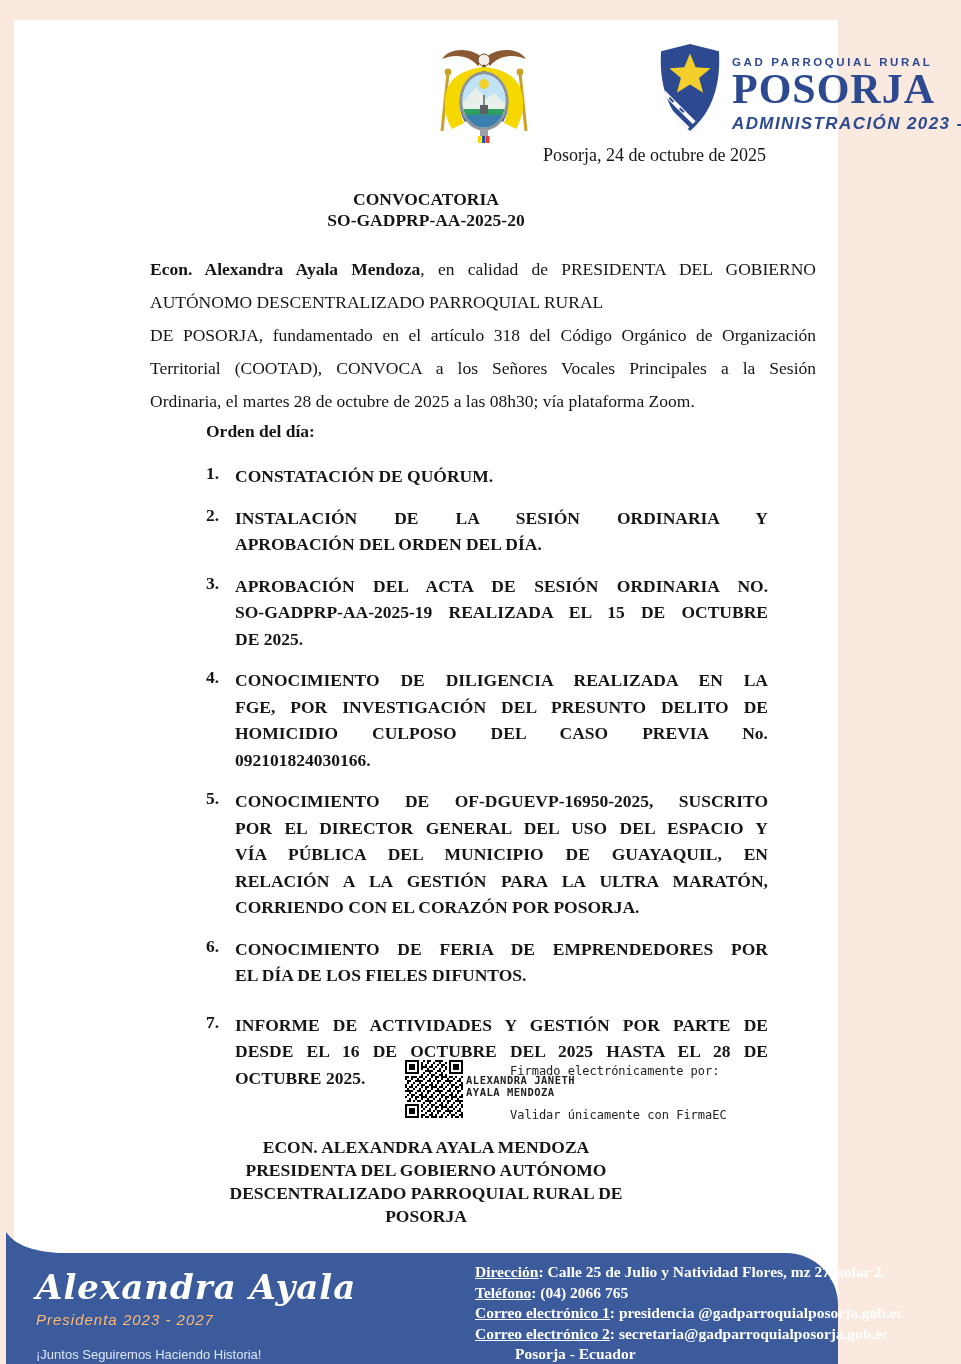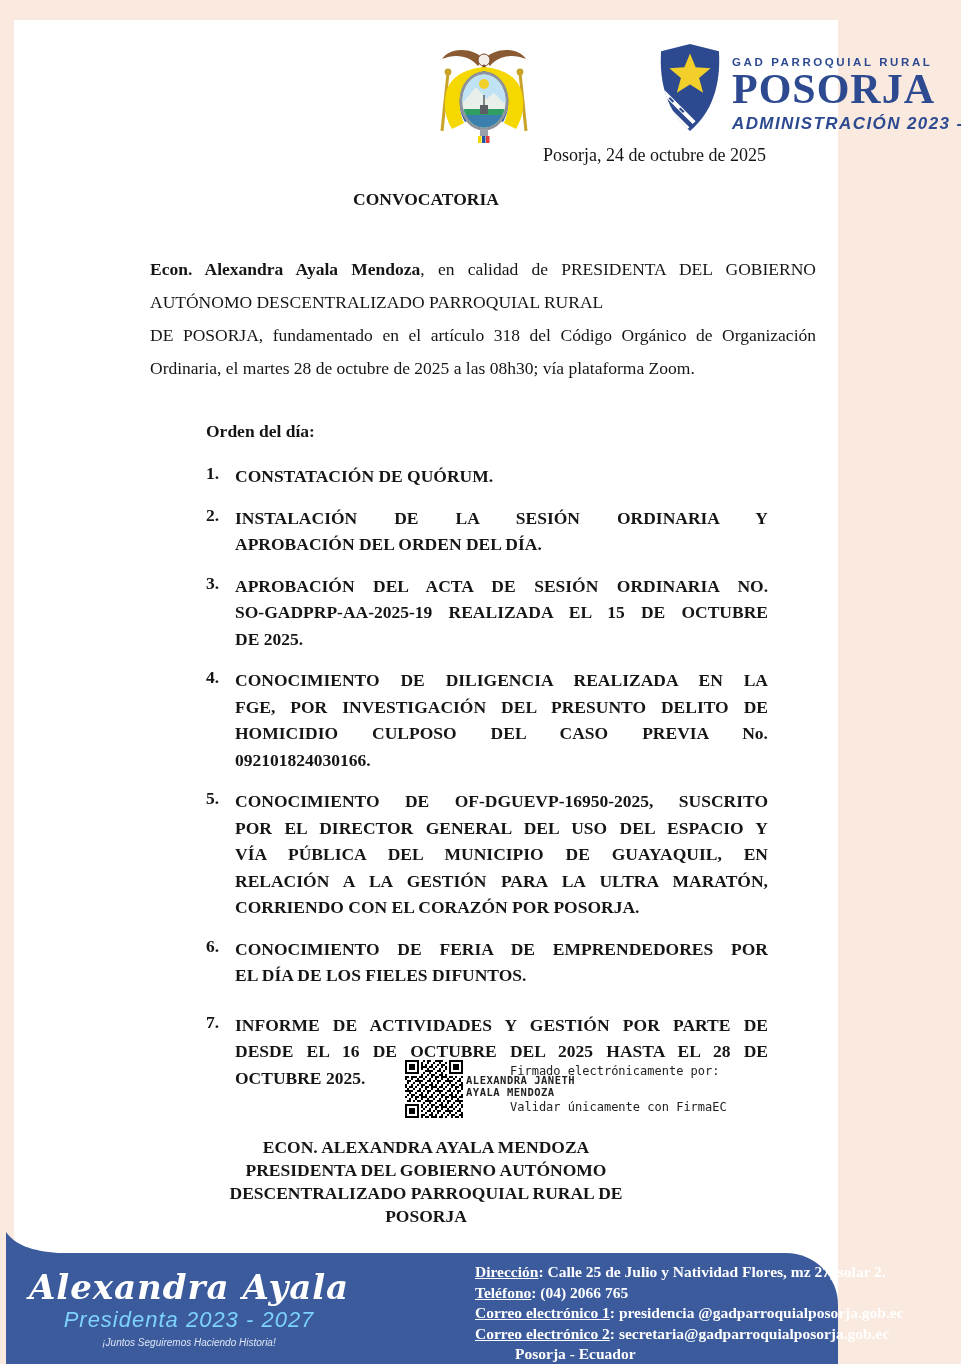--- a/index.html
+++ b/index.html
@@ -45,42 +45,42 @@
   .agenda-item.extra-gap{margin-top:23px;}
   .num{width:29px;flex:none;}
   .lines{width:533px;}
   .lines .line{line-height:26.5px;}
   
   .qr-block{position:absolute;left:391px;top:1038px;display:flex;}
   .qr-svg{width:58px;height:62px;flex:none;}
   .qr-text{padding-left:3px;padding-top:9px;font-family:"DejaVu Sans Mono",monospace;color:#222;}
   .qr-small{font-size:12px;line-height:8px;padding-left:44px;}
   .qr-name{font-size:10.5px;line-height:11.5px;font-weight:bold;letter-spacing:0.5px;}
-  .qr-small.last{margin-top:5px;}
+  .qr-small.last{margin-top:13px;}
   
   .sig-block{position:absolute;left:0;top:1116px;width:100%;}
   .sig-line{text-align:center;font-weight:bold;font-size:17.5px;line-height:23px;}
   
   .footer{
     position:absolute;left:-8px;right:0;bottom:0;height:111px;
     background:#3b5b9c;border-top-right-radius:52px;
   }
   .curl{position:absolute;left:0;top:-21px;width:52px;height:21px;}
-  .footer-left{position:absolute;left:18px;top:14px;width:330px;text-align:center;color:#ffffff;}
+  .footer-left{position:absolute;left:30px;top:14px;width:330px;color:#ffffff;}
   .script-name{
     font-family:"DejaVu Serif",serif;font-style:italic;font-weight:bold;
     font-size:34px;line-height:40px;letter-spacing:1px;
   }
   .role{
     font-family:"Liberation Sans",sans-serif;font-style:italic;
-    font-size:22px;line-height:26px;letter-spacing:1px;color:#7dd3fc;
+    font-size:15px;line-height:26px;letter-spacing:1px;color:#fdba74;
   }
   .slogan{
-    font-family:"Liberation Sans",sans-serif;font-style:italic;
-    font-size:10px;line-height:16px;color:#dde5f6;margin-top:2px;
+    font-family:"Liberation Sans",sans-serif;
+    font-size:13px;line-height:16px;color:#dde5f6;margin-top:14px;
   }
   .footer-right{position:absolute;left:469px;top:9px;width:440px;color:#ffffff;}
   .contact-line{font-size:15.5px;font-weight:bold;line-height:20.5px;white-space:nowrap;}
   .contact-label{text-decoration:underline;}
   .location-line{font-size:15.5px;font-weight:bold;line-height:20.5px;text-align:left;padding-left:40px;}
 </style>
 </head>
 <body>
 
 <div class="page">
@@ -142,26 +142,28 @@
       <div class="logo-top">GAD PARROQUIAL RURAL</div>
       <div class="logo-name">POSORJA</div>
       <div class="logo-admin">ADMINISTRACIÓN 2023 - 2027</div>
     </div>
   </div>
 
   <div class="dateline">Posorja, 24 de octubre de 2025</div>
 
   <div class="title-block">
     <div class="title-line">CONVOCATORIA</div>
+    <div class="title-line">SO-GADPRP-AA-2025-20</div>
   </div>
 
   <div class="intro" id="intro">
       <div class="intro-line jl"><b>Econ. Alexandra Ayala Mendoza</b>, en calidad de PRESIDENTA DEL GOBIERNO</div>
       <div class="intro-line">AUTÓNOMO DESCENTRALIZADO PARROQUIAL RURAL</div>
       <div class="intro-line jl">DE POSORJA, fundamentado en el artículo 318 del Código Orgánico de Organización</div>
+      <div class="intro-line jl">Territorial (COOTAD), CONVOCA a los Señores Vocales Principales a la Sesión</div>
       <div class="intro-line">Ordinaria, el martes 28 de octubre de 2025 a las 08h30; vía plataforma Zoom.</div>
     </div>
 
   <div class="orden">Orden del día:</div>
 
   <div class="agenda" id="agenda">
       <div class="agenda-item">
         <div class="num">1.</div>
         <div class="lines">
           <div class="line">CONSTATACIÓN DE QUÓRUM.</div>

